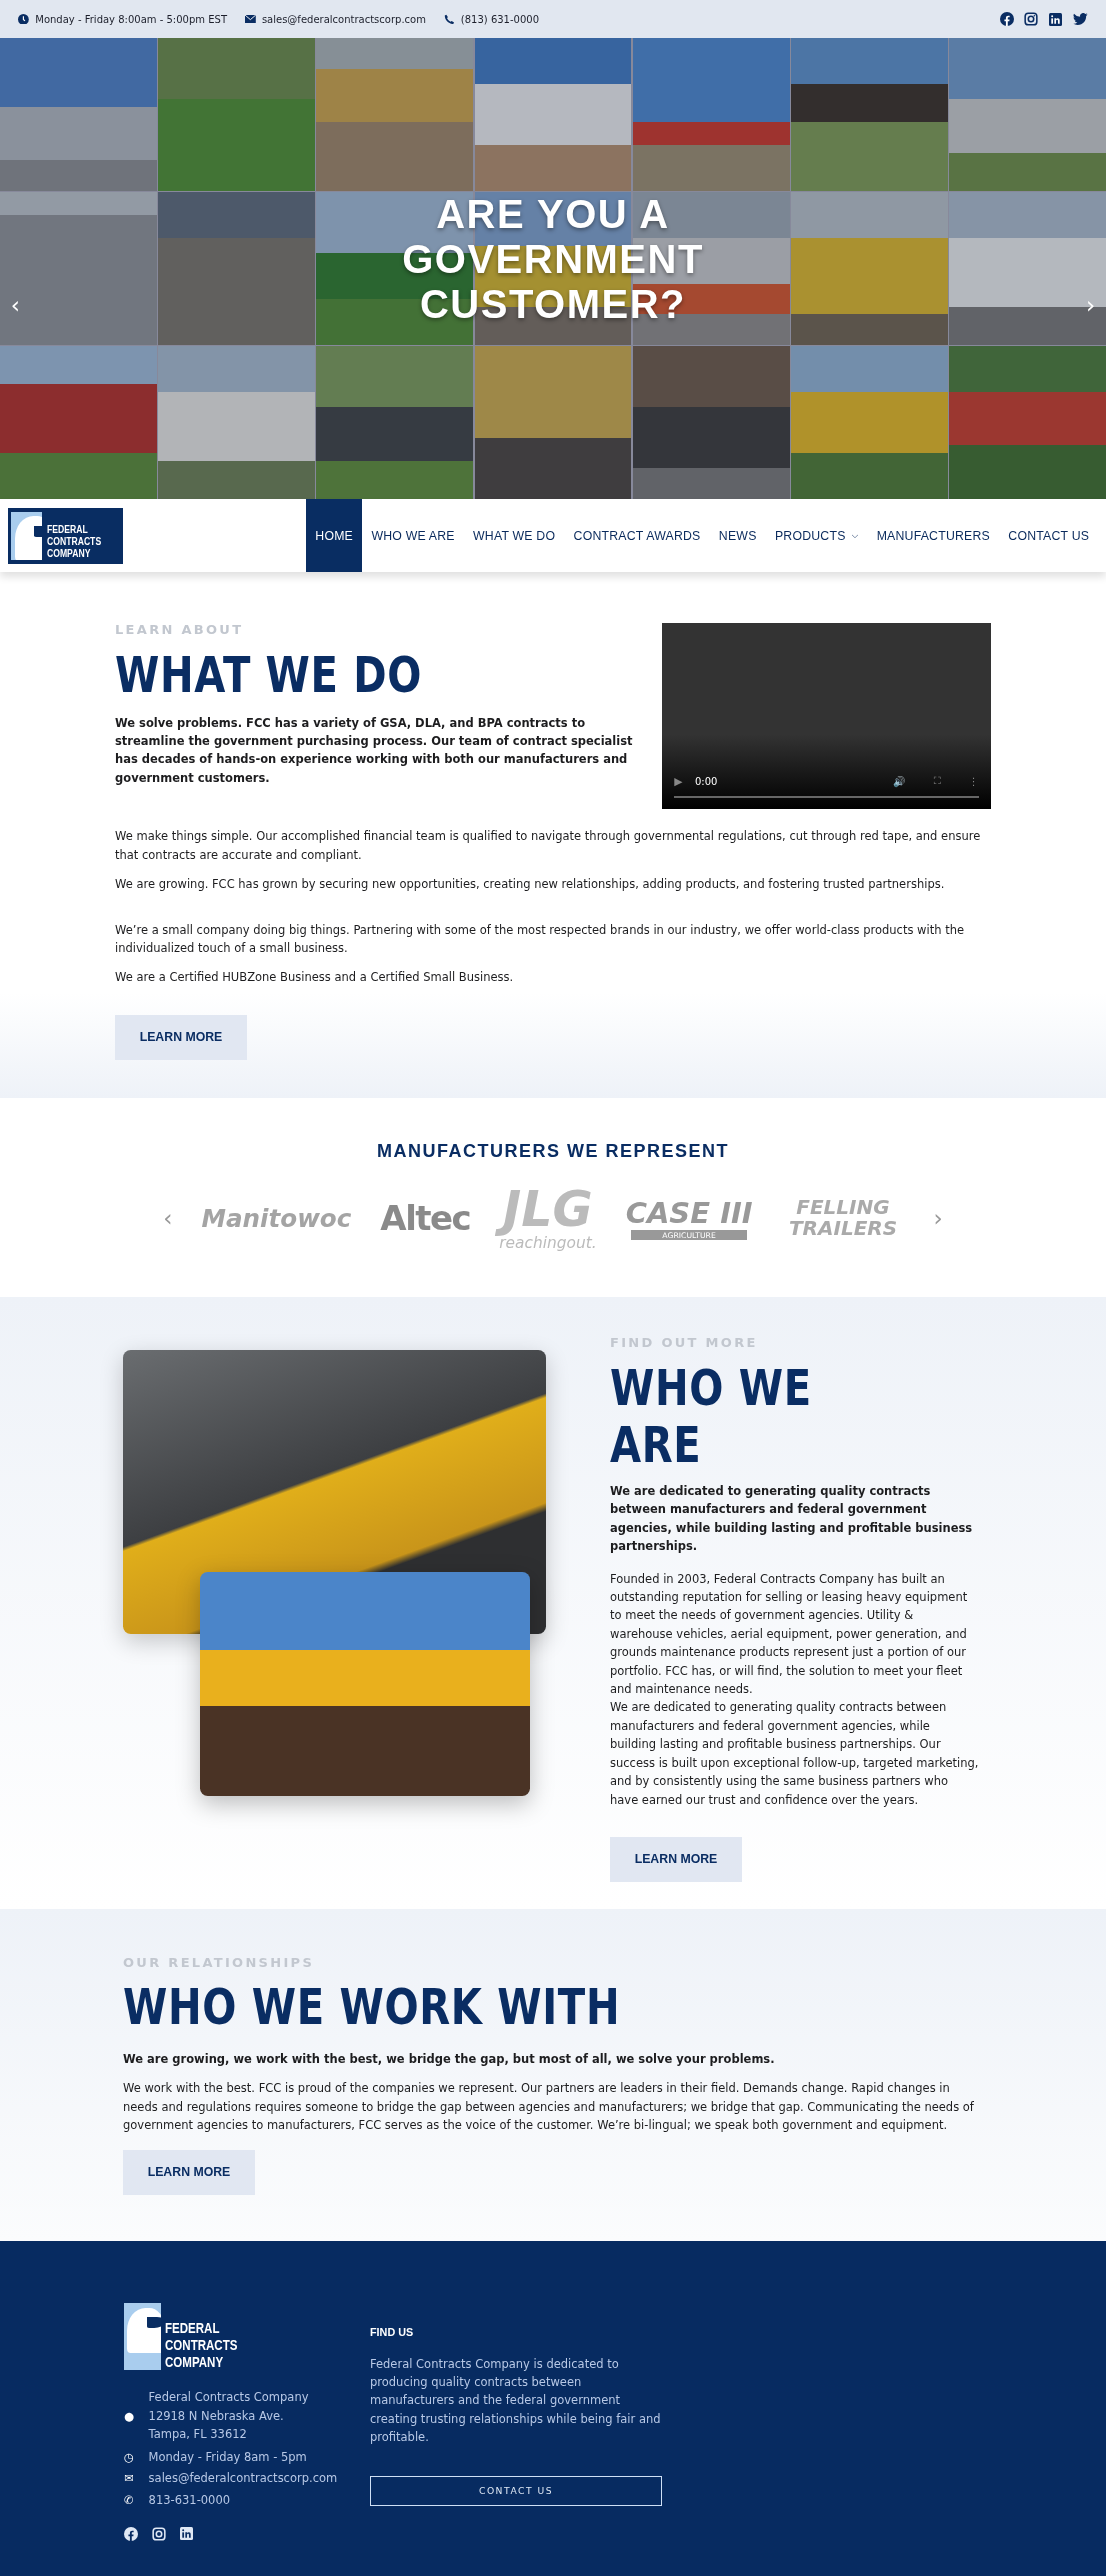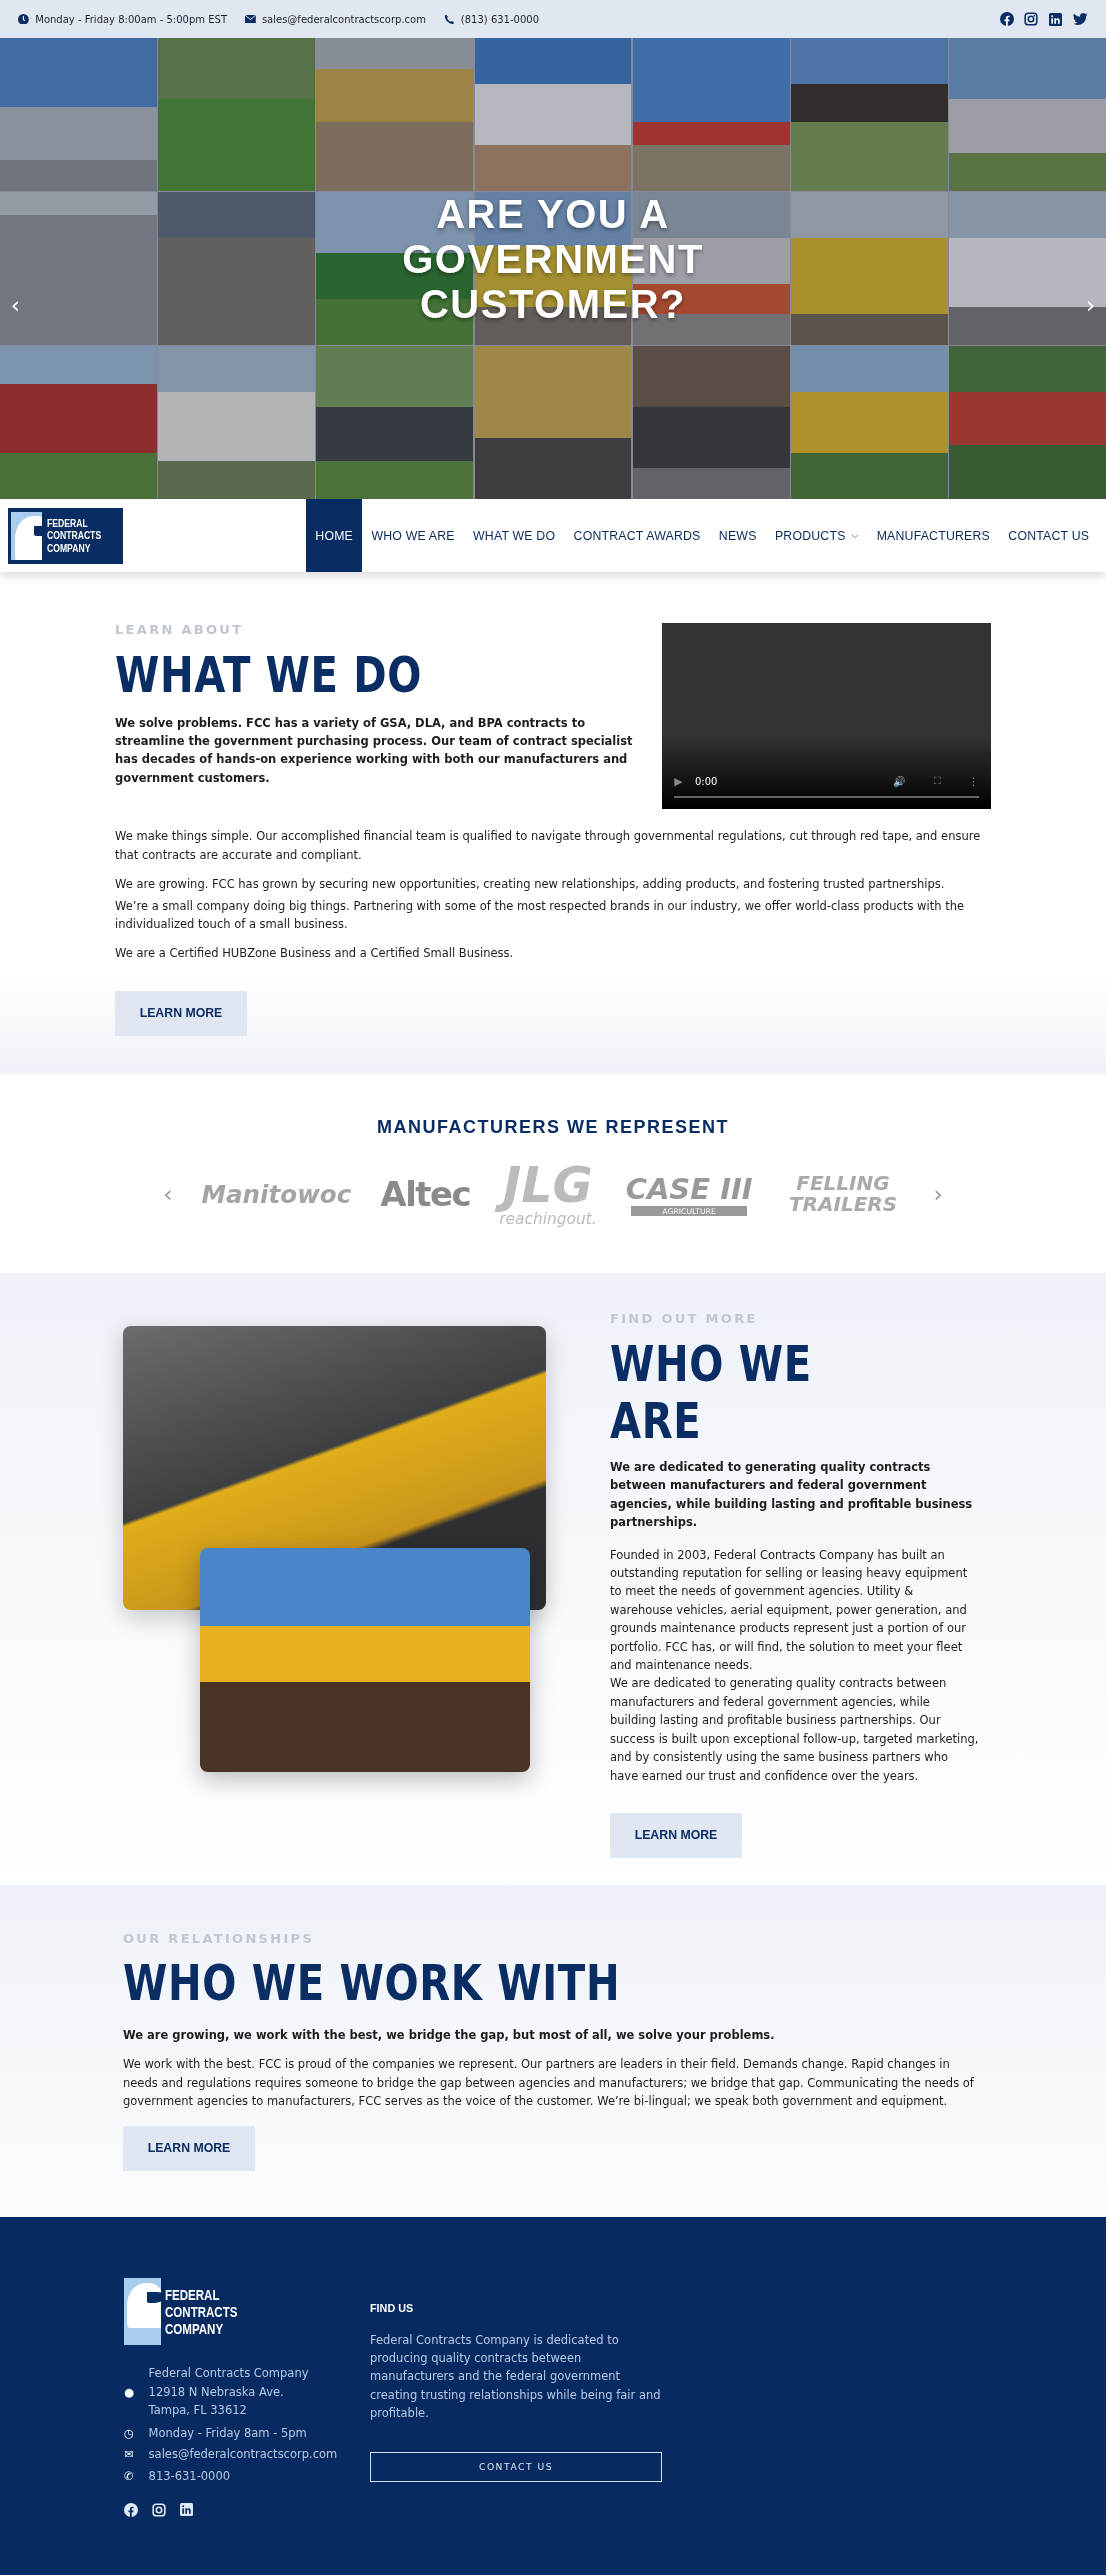--- a/index.html
+++ b/index.html
@@ -12,21 +12,21 @@
 .hero{position:relative;height:461px;overflow:hidden;background:#4c1d95}
 .grid{position:absolute;inset:0;display:grid;grid-template-columns:repeat(7,1fr);grid-template-rows:repeat(3,1fr);gap:1.5px;background:#aab}
 .tile{position:relative}
 .hero .overlay{position:absolute;inset:0;background:rgba(30,40,60,.25)}
 .hero .content{position:absolute;left:0;right:0;top:154px;text-align:center;color:#fff}
 .hero h1{font-size:40px;letter-spacing:1.5px;line-height:45px;font-weight:700;font-family:"DejaVu Sans",sans-serif;transform:scaleX(.82);text-shadow:0 1.5px 4.6px rgba(0,0,0,.4)}
 .hero p{font-size:16px;line-height:24.6px;margin-top:35px;text-shadow:0 0.8px 3.1px rgba(0,0,0,.5)}
 .arrow{position:absolute;top:254px;color:#fff;font-size:23px;cursor:pointer}
 .nav{height:73px;background:#fff;display:flex;justify-content:space-between;align-items:stretch;box-shadow:0 4.6px 7.7px rgba(0,0,0,.12);position:relative;z-index:2}
 .logo{display:flex;align-items:center;padding-left:7.7px}
-.logobox{width:115px;height:56px;background:#092d62;display:flex;align-items:center;padding:3.8px}
+.logobox{width:115px;height:56px;background:#092d62;display:flex;align-items:flex-end;padding:3.8px}
 .logobox .eagle{width:45px;height:48px;background:#a9cdee;position:relative;overflow:hidden}
 .logobox .eagle:before{content:"";position:absolute;left:3.1px;top:4.6px;width:37px;height:45px;background:#fff;border-radius:50% 40% 10% 10%}
 .logobox .eagle:after{content:"";position:absolute;left:23px;top:14px;width:18.4px;height:10.8px;background:#092d62;border-radius:0 60% 80% 20%}
 .logobox .txt{color:#fff;font-size:11.5px;line-height:12.3px;font-weight:700;margin-left:4.6px;font-family:"Liberation Sans",sans-serif;transform:scaleX(.75);transform-origin:left}
 .menu{display:flex;align-items:stretch;padding-right:7.7px}
 .menu a{display:flex;align-items:center;padding:0 9.2px;font-size:12.3px;color:#0a2a5c;text-decoration:none;font-family:"Liberation Sans",sans-serif;letter-spacing:0.2px}
 .menu a.active{background:#092d62;color:#fff}
 .section{padding:0 115px}
 .wwd{display:flex;gap:15.4px;padding-top:45px}
 .eyebrow{color:#c2c7cf;font-size:13px;letter-spacing:2.3px;font-weight:700}
@@ -181,21 +181,21 @@
           <span style="flex:1"></span>
           <span style="color:#888">🔊</span>
           <span style="color:#888;margin-left:28px">⛶</span>
           <span style="color:#888;margin-left:28px">⋮</span>
         </div>
         <div class="bar"></div>
       </div>
     </div>
     <p class="body" style="margin-top:18.4px">We make things simple. Our accomplished financial team is qualified to navigate through governmental regulations, cut through red tape, and ensure that contracts are accurate and compliant.</p>
     <p class="body" style="margin-top:10.8px">We are growing. FCC has grown by securing new opportunities, creating new relationships, adding products, and fostering trusted partnerships.</p>
-    <p class="body" style="margin-top:3px">We’re a small company doing big things. Partnering with some of the most respected brands in our industry, we offer world-class products with the individualized touch of a small business.</p>
+    <p class="body" style="margin-top:27px">We’re a small company doing big things. Partnering with some of the most respected brands in our industry, we offer world-class products with the individualized touch of a small business.</p>
     <p class="body" style="margin-top:10.8px">We are a Certified HUBZone Business and a Certified Small Business.</p>
     <div class="btn" style="margin-top:28px">LEARN MORE</div>
   </div>
 </div>
 
 <div class="mfr">
   <h3>MANUFACTURERS WE REPRESENT</h3>
   <div class="logos">
     <span style="font-size:23px;color:#999">‹</span>
     <span class="l" style="font-size:24.6px">Manitowoc</span>

